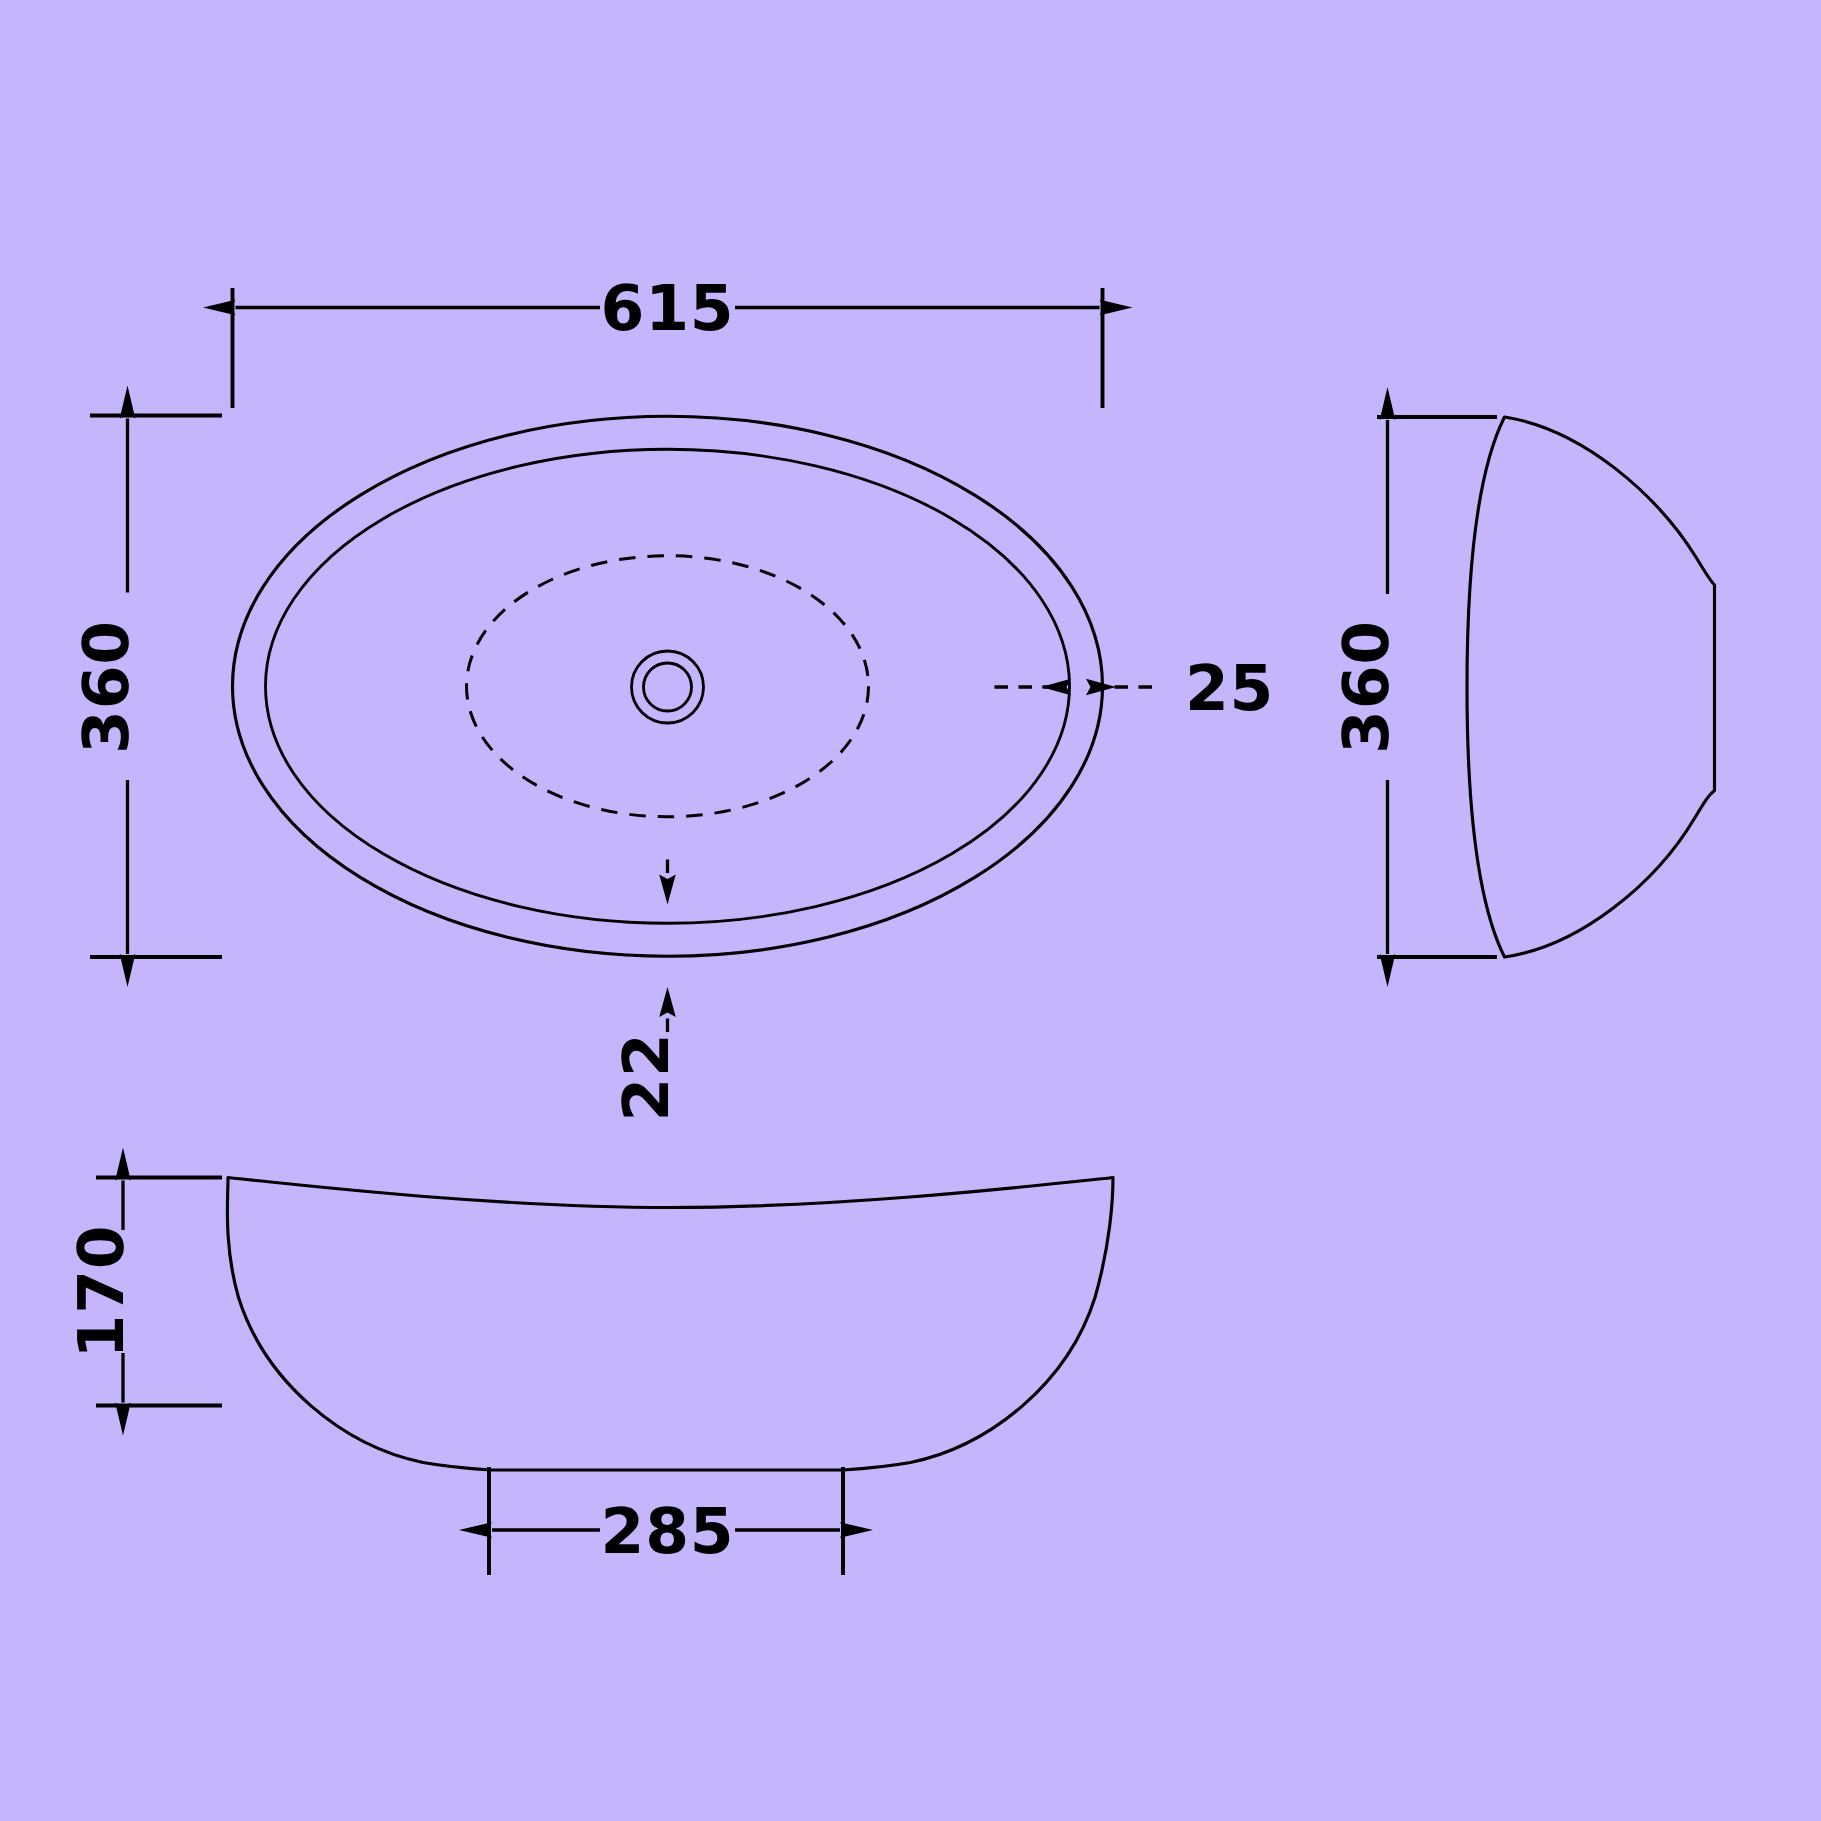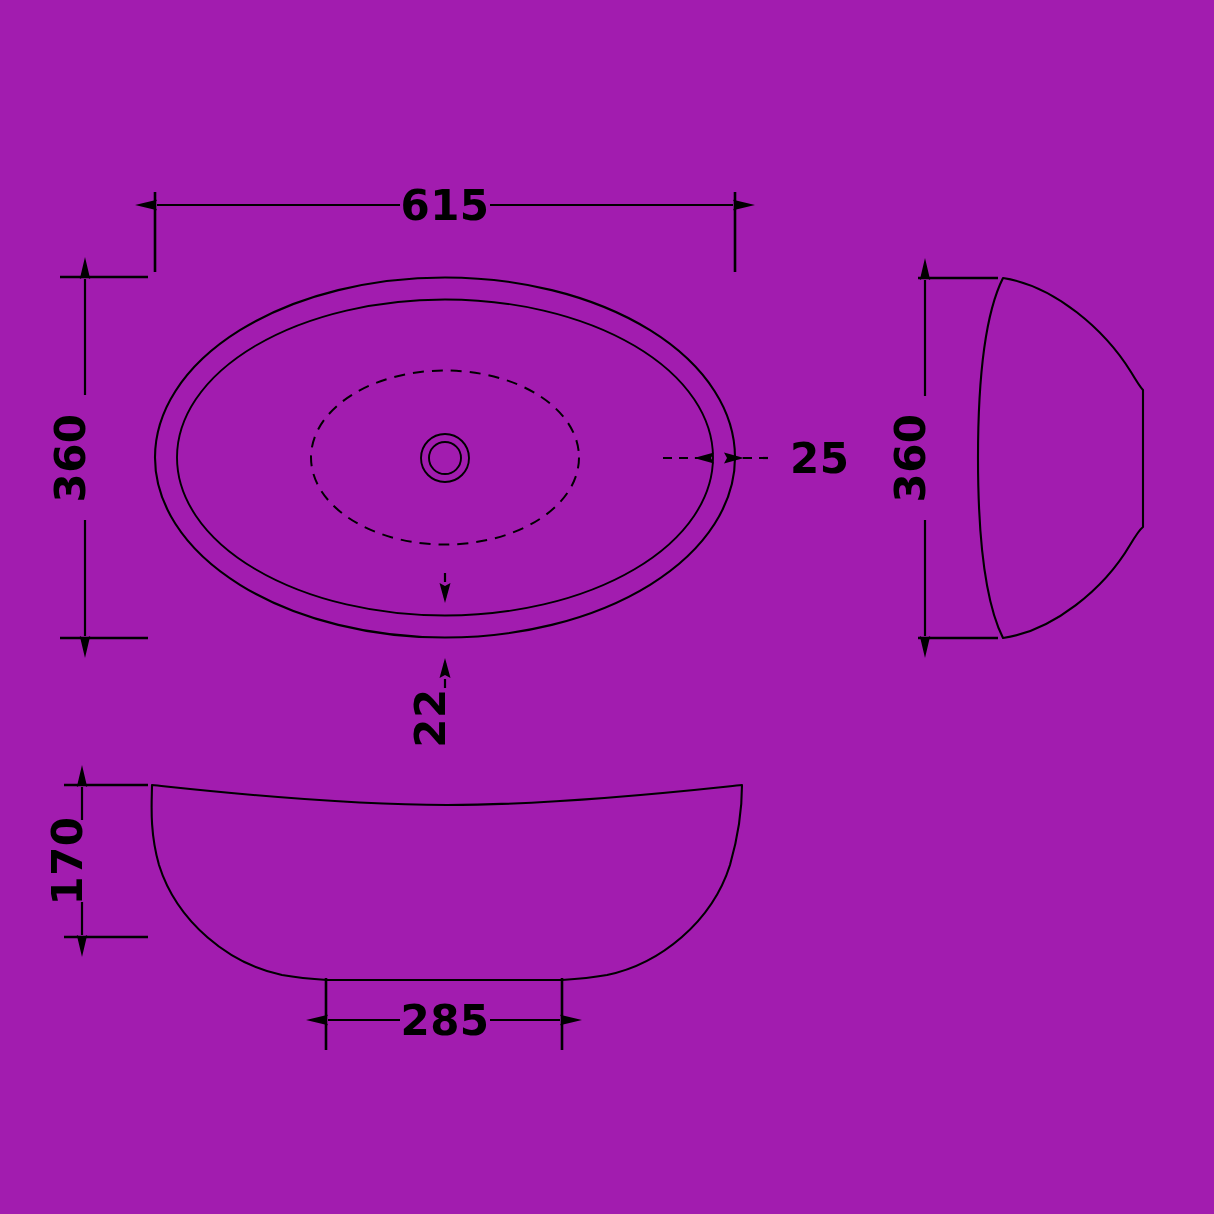--- a/index.html
+++ b/index.html
@@ -8,21 +8,21 @@
     padding: 0;
     background: #ffffff;
   }
   body {
     font-family: "DejaVu Sans", "Liberation Sans", sans-serif;
   }
   #canvas-wrap {
     position: relative;
     width: 1214px;
     height: 1214px;
-    background: #a21caf;
+    background: #c4b5fd;
     overflow: hidden;
   }
   svg#drawing {
     position: absolute;
     left: 0;
     top: 0;
     width: 1214px;
     height: 1214px;
     display: block;
   }

